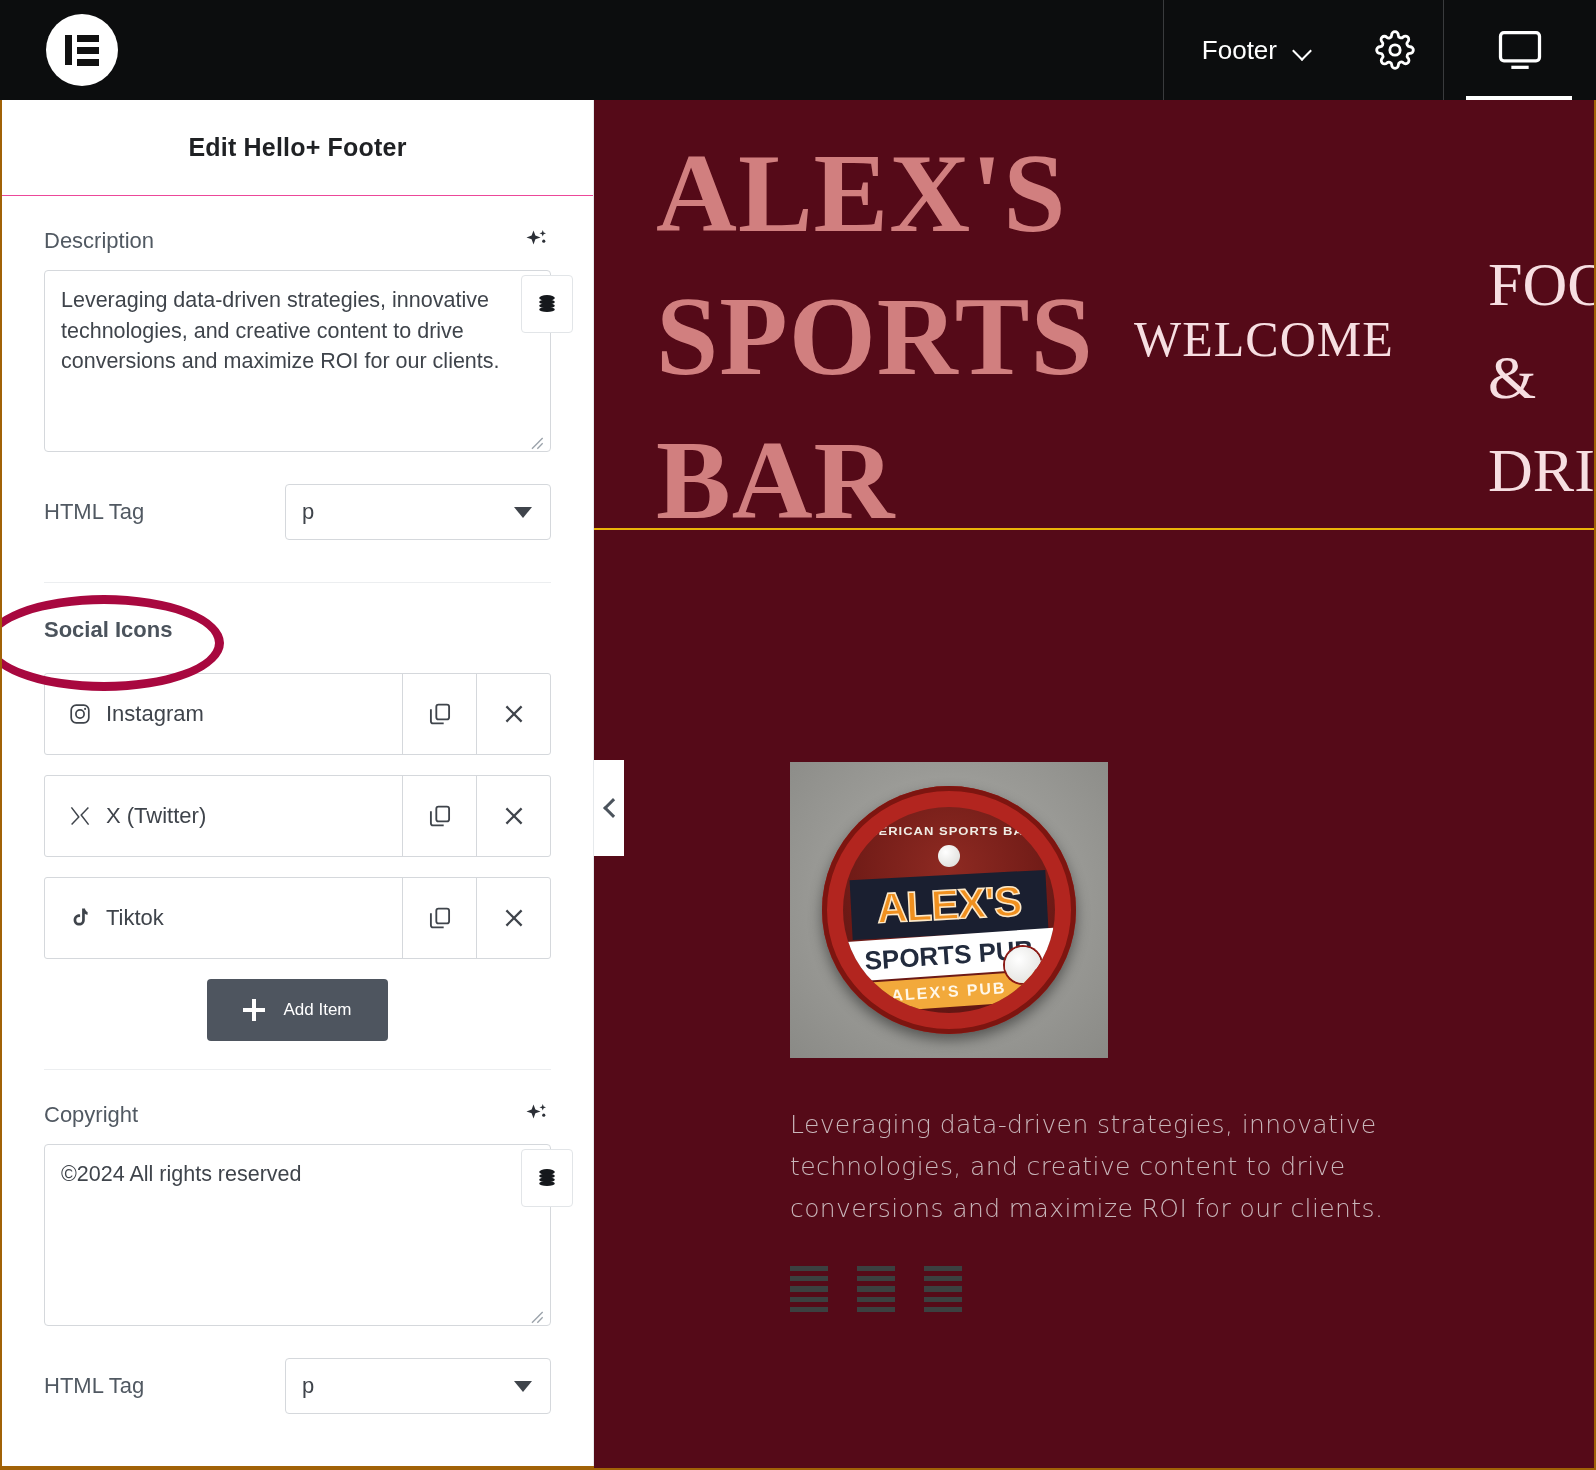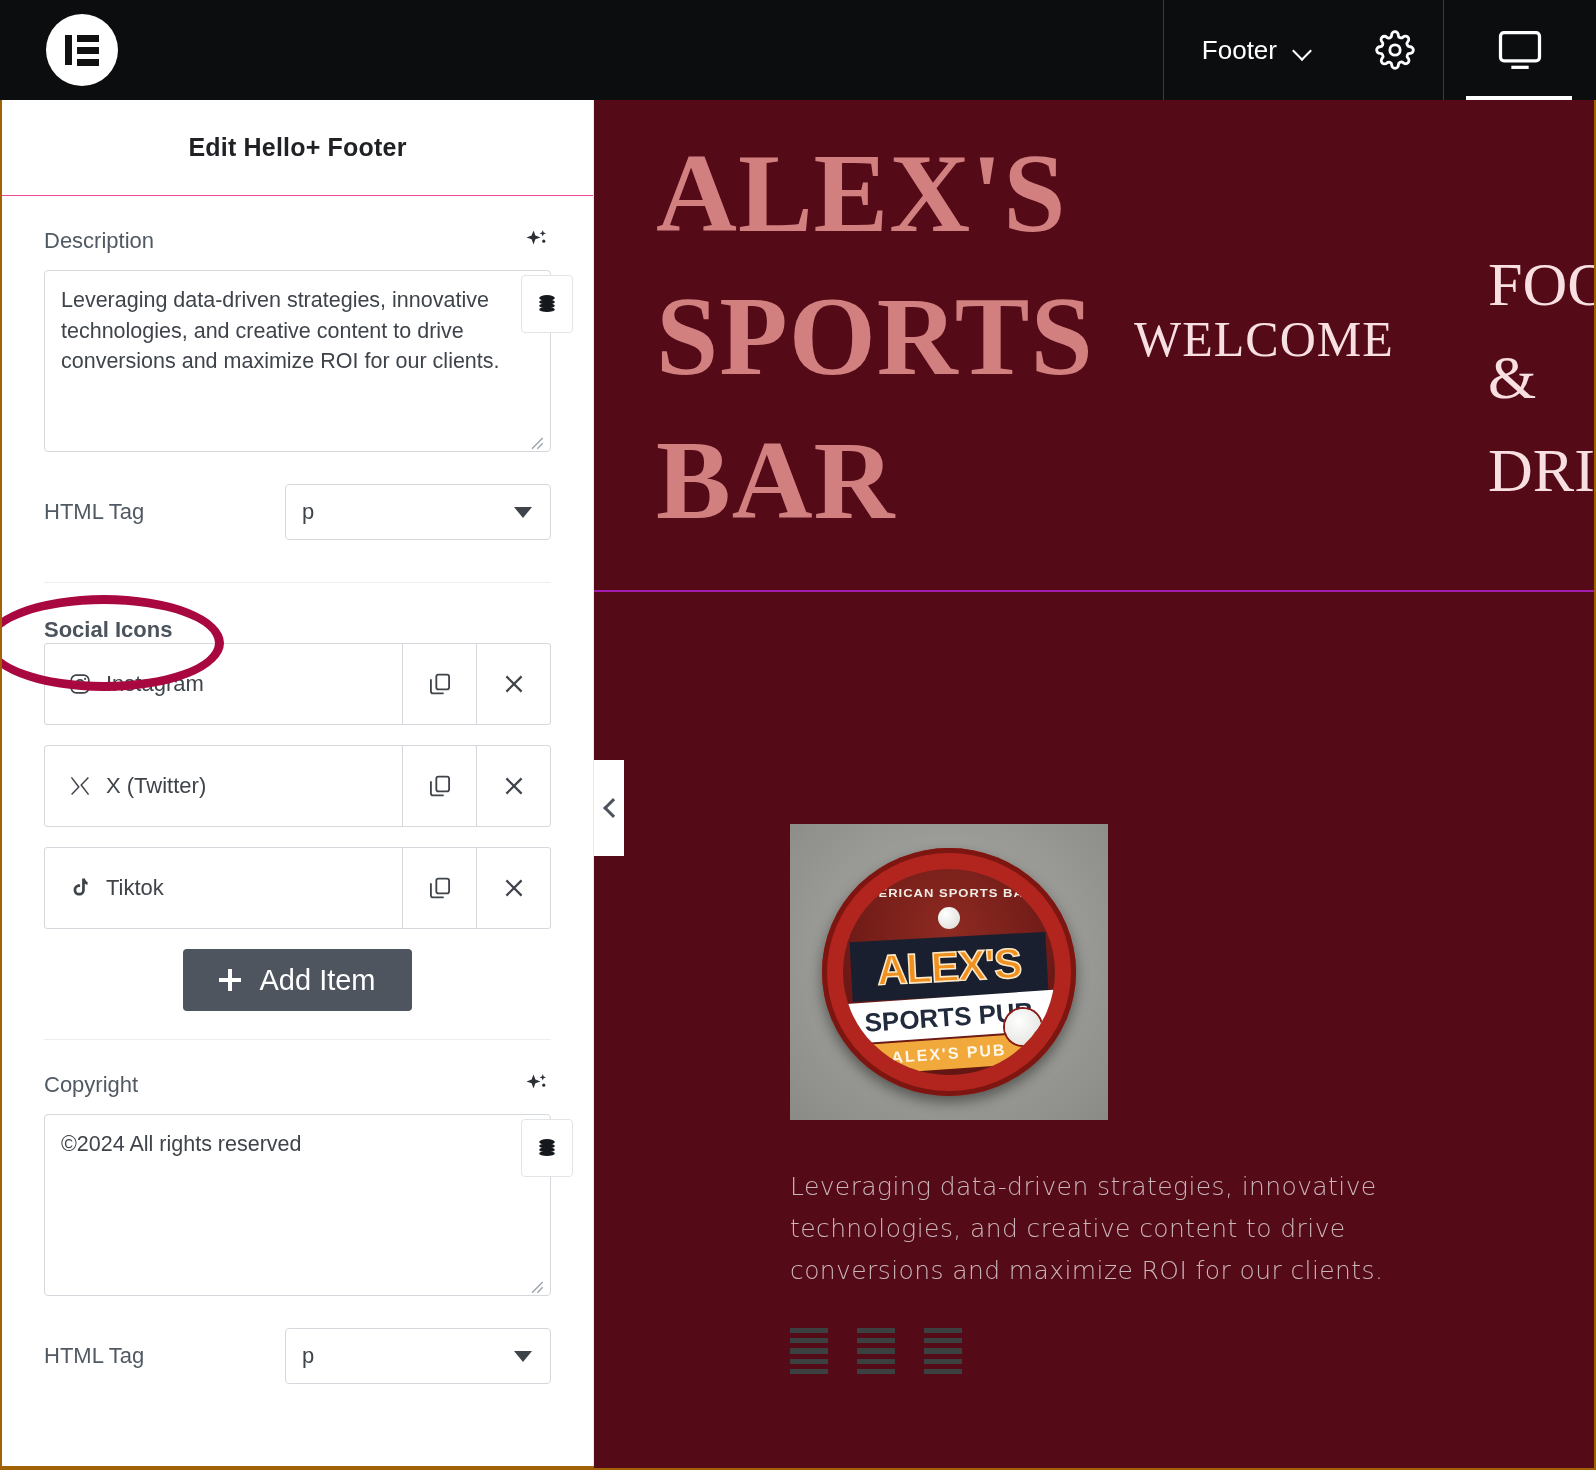--- a/index.html
+++ b/index.html
@@ -146,21 +146,21 @@
   .section-title {
     font-size: 22px; font-weight: bold; color: #4b535c;
   }
   .annot-ellipse {
     position: absolute; left: -18px; top: 12px;
     width: 240px; height: 96px;
     border: 9px solid #a8083f; border-radius: 50%;
     pointer-events: none;
   }
 
-  .repeater { padding: 0 42px; }
+  .repeater { padding: 0 42px; margin-top: 30px; }
   .rep-item {
     display: flex; align-items: stretch;
     border: 1px solid #d5d8dc; border-radius: 3px;
     height: 82px; margin-bottom: 20px; background: #fff;
   }
   .rep-main {
     flex: 1 1 auto; display: flex; align-items: center; gap: 13px;
     padding-left: 22px; cursor: pointer;
   }
   .rep-icon { width: 26px; height: 26px; display: flex; align-items: center; justify-content: center; }
@@ -169,42 +169,42 @@
     width: 74px; border-left: 1px solid #d5d8dc;
     display: flex; align-items: center; justify-content: center;
     cursor: pointer;
   }
 
   .add-row { display: flex; justify-content: center; margin-top: 14px; }
   .add-btn {
     background: #4e555f; color: #fff; border: none; border-radius: 4px;
     height: 62px; padding: 0 36px;
     display: flex; align-items: center; gap: 18px;
-    font-size: 29px; font-family: "Liberation Sans", sans-serif;
+    font-size: 17px; font-family: "Liberation Sans", sans-serif;
     cursor: pointer;
   }
   .plus {
     position: relative; width: 22px; height: 22px; display: inline-block;
   }
   .plus::before, .plus::after {
     content: ""; position: absolute; background: #fff;
   }
   .plus::before { left: 0; top: 9px; width: 22px; height: 4px; }
   .plus::after { top: 0; left: 9px; height: 22px; width: 4px; }
 
   
   .preview {
     position: absolute; left: 594px; top: 100px;
     width: 1000px; height: 1368px;
     background: #550a18;
     overflow: hidden;
   }
   .hero {
-    position: relative; height: 492px; width: 100%;
-    border-bottom: 2px solid #a21caf;
+    position: relative; height: 430px; width: 100%;
+    border-bottom: 2px solid #eab308;
   }
   .hero-title {
     position: absolute; left: 62px; top: 22px;
     width: 520px;
     font-family: "Liberation Serif", serif;
     font-weight: bold;
     font-size: 112px; line-height: 1.28;
     color: #d17f7f;
     letter-spacing: 1px;
   }

